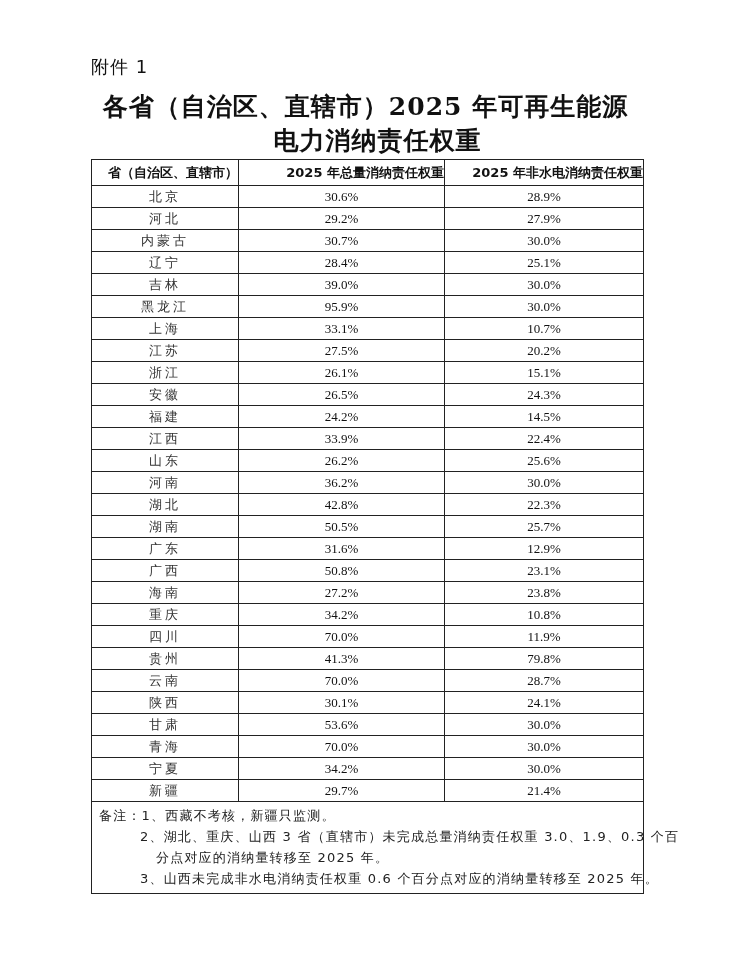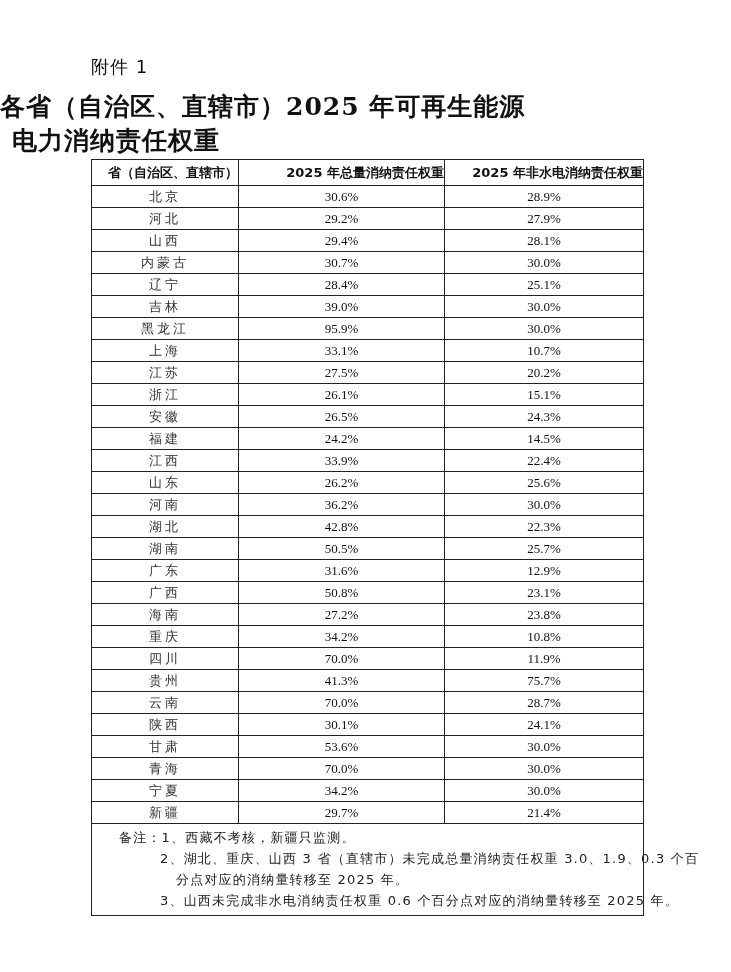--- a/index.html
+++ b/index.html
@@ -21,20 +21,21 @@
       top: 55px;
       font-size: 18px;
       font-family: "DejaVu Sans", "Liberation Sans", sans-serif;
       font-weight: normal;
       letter-spacing: 1px;
     }
     .title {
       position: absolute;
       left: 0;
       width: 731px;
+      text-align: center;
       font-family: "DejaVu Serif", "Liberation Serif", serif;
       font-weight: bold;
       font-size: 25px;
       letter-spacing: 1px;
       line-height: 30px;
     }
     .title.l1 { top: 92px; }
     .title.l2 { top: 126px; margin-left: 12px; }
 
     table.weights {
@@ -78,21 +79,21 @@
 
     td.notes {
       text-align: left !important;
       padding: 3px 6px 4px 7px !important;
       font-family: "DejaVu Sans", "Liberation Sans", sans-serif;
       font-size: 12.5px;
       line-height: 21px;
       letter-spacing: 1.2px;
       color: #222;
     }
-    .note-line { white-space: nowrap; margin-left: 20px; }
+    .note-line { white-space: nowrap; }
     .note-indent { padding-left: 41px; }
     .note-indent2 { padding-left: 57px; }
   </style>
 </head>
 <body>
 
 <div class="attachment">附件 1</div>
 <div class="title l1">各省（自治区、直辖市）2025 年可再生能源</div>
 <div class="title l2">电力消纳责任权重</div>
 
@@ -114,25 +115,20 @@
         <td class="prov">北京</td>
         <td class="val">30.6%</td>
         <td class="val">28.9%</td>
       </tr>
     <tr>
         <td class="prov">河北</td>
         <td class="val">29.2%</td>
         <td class="val">27.9%</td>
       </tr>
     <tr>
-        <td class="prov">山西</td>
-        <td class="val">29.4%</td>
-        <td class="val">28.1%</td>
-      </tr>
-    <tr>
         <td class="prov">内蒙古</td>
         <td class="val">30.7%</td>
         <td class="val">30.0%</td>
       </tr>
     <tr>
         <td class="prov">辽宁</td>
         <td class="val">28.4%</td>
         <td class="val">25.1%</td>
       </tr>
     <tr>
@@ -216,21 +212,21 @@
         <td class="val">10.8%</td>
       </tr>
     <tr>
         <td class="prov">四川</td>
         <td class="val">70.0%</td>
         <td class="val">11.9%</td>
       </tr>
     <tr>
         <td class="prov">贵州</td>
         <td class="val">41.3%</td>
-        <td class="val">75.7%</td>
+        <td class="val">79.8%</td>
       </tr>
     <tr>
         <td class="prov">云南</td>
         <td class="val">70.0%</td>
         <td class="val">28.7%</td>
       </tr>
     <tr>
         <td class="prov">陕西</td>
         <td class="val">30.1%</td>
         <td class="val">24.1%</td>

